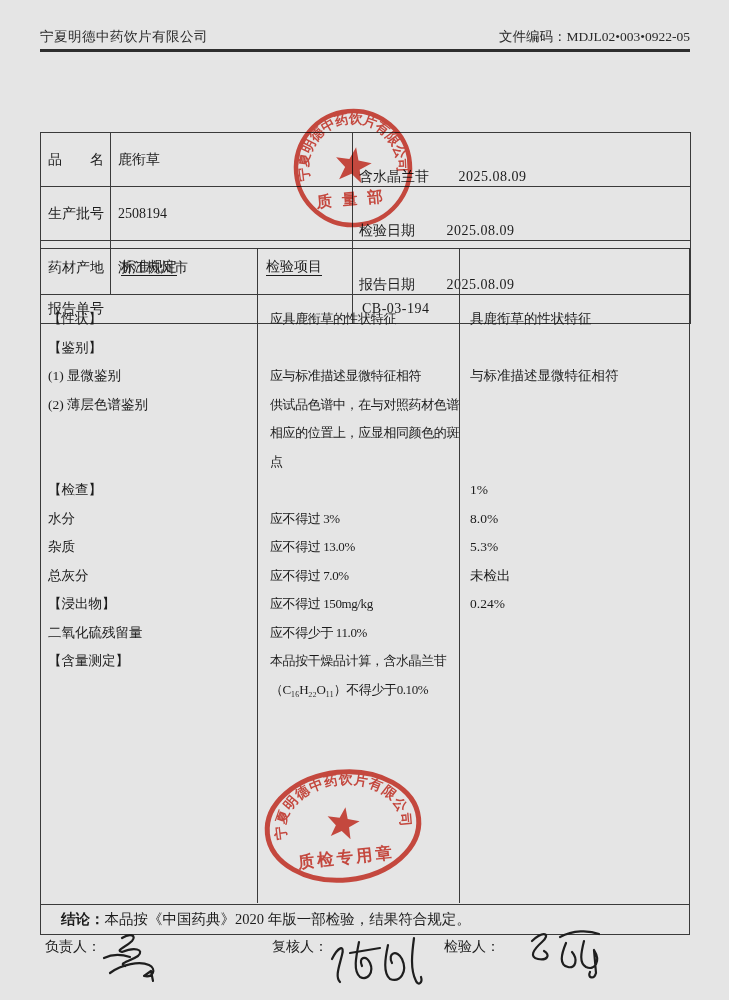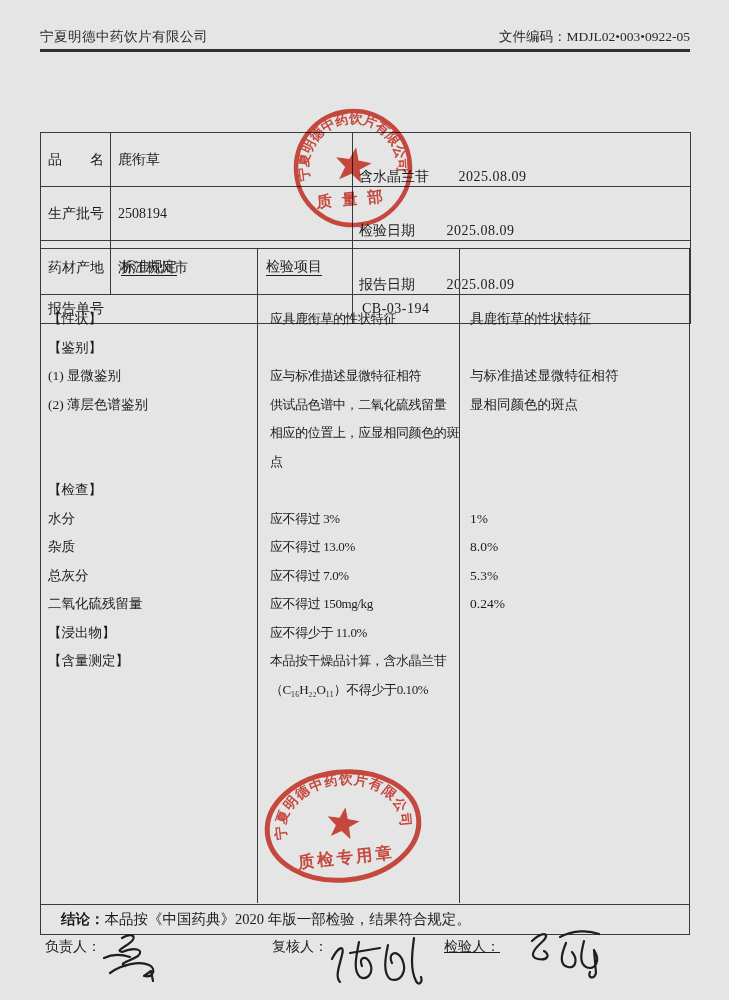--- a/index.html
+++ b/index.html
@@ -45,21 +45,21 @@
 
   
   .conclusion{position:absolute;left:40px;top:904px;width:650px;height:31px;
               border:1.5px solid #3a3a3a;box-sizing:border-box;line-height:28px;
               font-size:14.5px;padding-left:20px;}
   .conclusion .clabel{font-weight:700;}
 
   
   .signrow{position:absolute;left:0;top:936px;width:635px;height:60px;font-size:14px;}
   .siglabel{position:absolute;top:2px;}
-  .sig-resp{left:45px;}  .sig-review{left:272px;}  .sig-inspect{left:444px;text-decoration:underline;}
+  .sig-resp{left:45px;}  .sig-review{left:272px;}  .sig-inspect{left:444px;}
   .sigsvg{position:absolute;}
   .sigsvg path{fill:none;stroke:#1e1e1e;stroke-width:2.2;stroke-linecap:round;stroke-linejoin:round;}
 
   
   .stamp{position:absolute;mix-blend-mode:multiply;opacity:.88;}
   .stamp-top{left:288px;top:106px;}
   .stamp-bottom{left:262px;top:766px;}
 </style>
 </head>
 <body>
@@ -121,54 +121,54 @@
       <div class="ln">【性状】</div>
           <div class="ln">【鉴别】</div>
           <div class="ln">(1) 显微鉴别</div>
           <div class="ln">(2) 薄层色谱鉴别</div>
           <div class="ln"></div>
           <div class="ln"></div>
           <div class="ln">【检查】</div>
           <div class="ln">水分</div>
           <div class="ln">杂质</div>
           <div class="ln">总灰分</div>
+          <div class="ln">【浸出物】</div>
           <div class="ln">二氧化硫残留量</div>
-          <div class="ln">【浸出物】</div>
           <div class="ln">【含量测定】</div>
           <div class="ln"></div>
         </div>
       <div class="mcol c2">
 
       <div class="ln">应具鹿衔草的性状特征</div>
           <div class="ln"></div>
           <div class="ln">应与标准描述显微特征相符</div>
-          <div class="ln">供试品色谱中，二氧化硫残留量</div>
+          <div class="ln">供试品色谱中，在与对照药材色谱</div>
           <div class="ln">相应的位置上，应显相同颜色的斑</div>
           <div class="ln">点</div>
           <div class="ln"></div>
           <div class="ln">应不得过 3%</div>
           <div class="ln">应不得过 13.0%</div>
           <div class="ln">应不得过 7.0%</div>
           <div class="ln">应不得过 150mg/kg</div>
           <div class="ln">应不得少于 11.0%</div>
           <div class="ln">本品按干燥品计算，含水晶兰苷</div>
           <div class="ln">（C₁₆H₂₂O₁₁）不得少于0.10%</div>
         </div>
       <div class="mcol c3">
 
       <div class="ln">具鹿衔草的性状特征</div>
           <div class="ln"></div>
           <div class="ln">与标准描述显微特征相符</div>
-          <div class="ln">显相同颜色的斑点</div>
           <div class="ln"></div>
           <div class="ln"></div>
           <div class="ln"></div>
           <div class="ln">1%</div>
           <div class="ln">8.0%</div>
           <div class="ln">5.3%</div>
+          <div class="ln">未检出</div>
           <div class="ln">0.24%</div>
           <div class="ln"></div>
         </div>
     </div>
   </div>
 
   <div class="conclusion">
     <span class="clabel">结论：</span><span>本品按《中国药典》2020 年版一部检验，结果符合规定。</span>
   </div>
 

